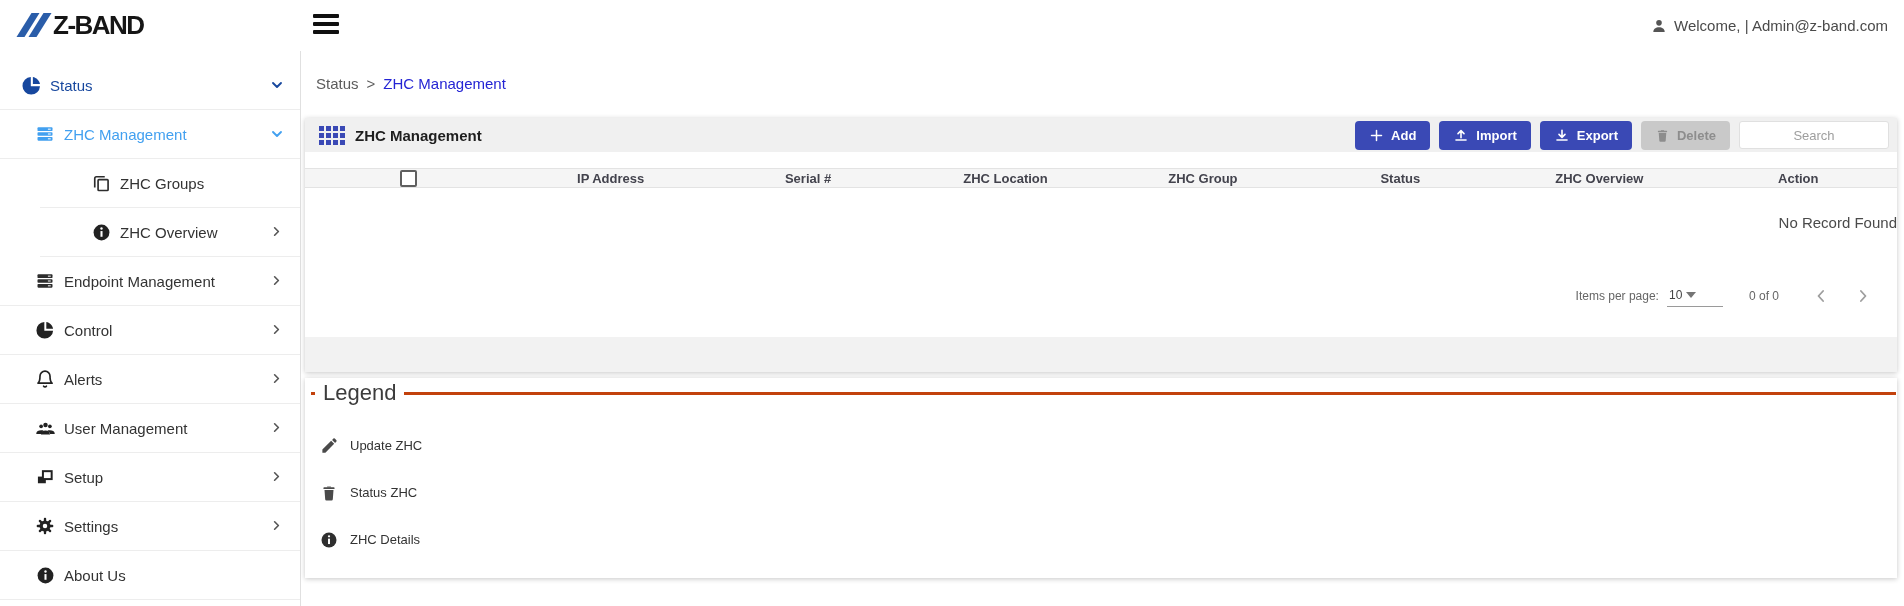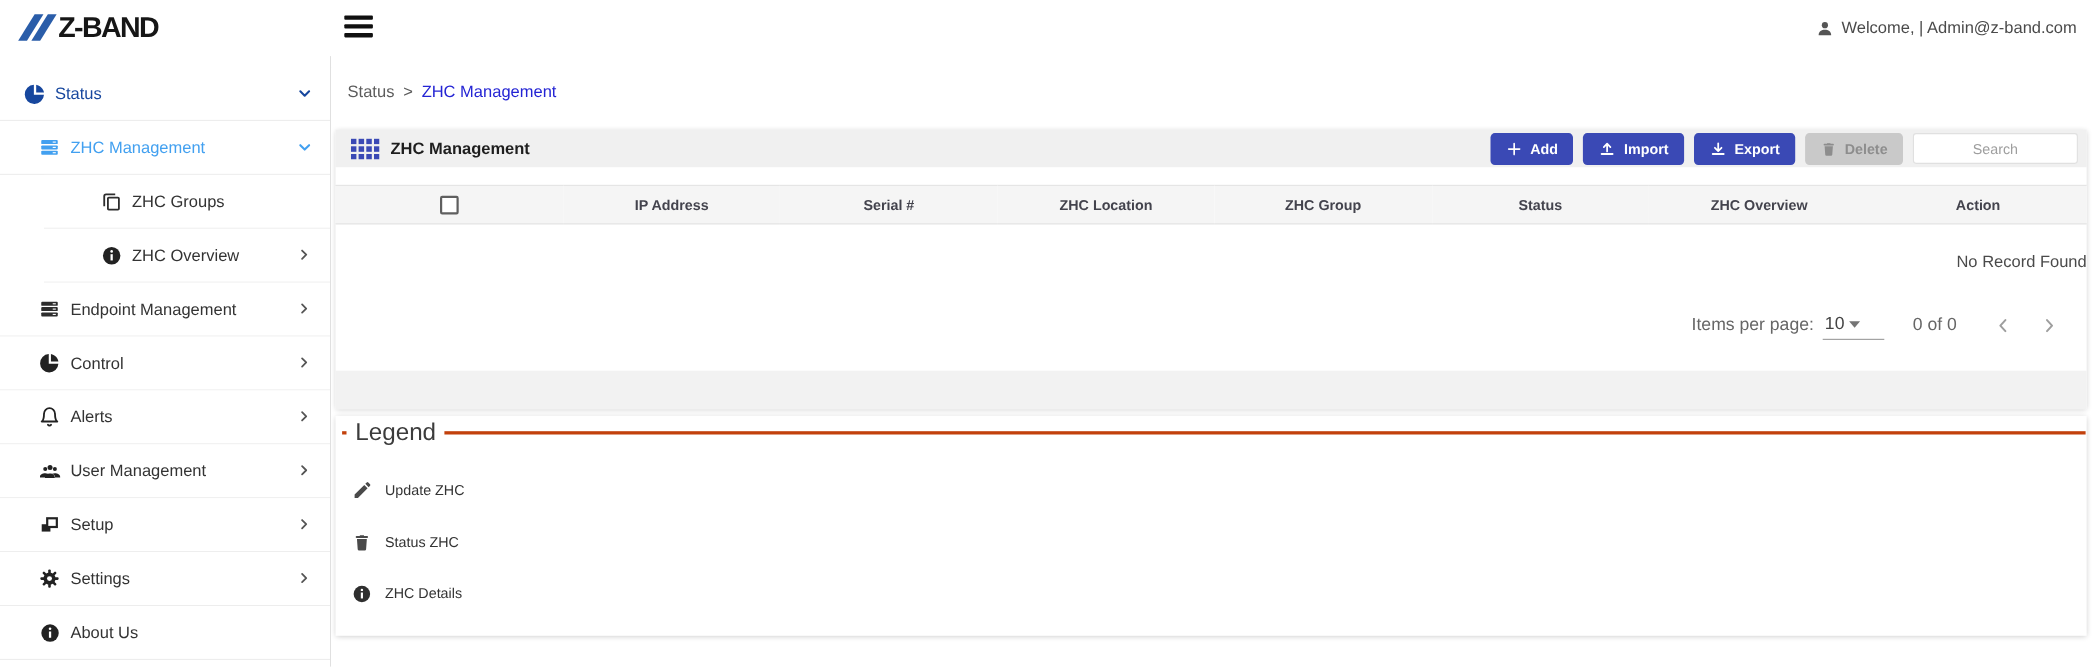--- a/index.html
+++ b/index.html
@@ -49,27 +49,27 @@
   .btn { height:29px; border:none; border-radius:4px; display:flex; align-items:center; gap:7px;
          padding:0 14px; font-family:"Liberation Sans",sans-serif; font-size:13px; font-weight:700;
          cursor:pointer; }
   .btn.primary { background:#3a49b5; color:#fff; }
   .btn.disabled { background:#c9c9c9; color:#8d8d8d; cursor:default; }
   .search { width:150px; height:28px; border:1px solid #e0e0e0; border-radius:3px; background:#fff;
             font-family:"Liberation Sans",sans-serif; font-size:13px; text-align:center; color:#444; outline:none; }
   .search::placeholder { color:#9e9e9e; }
 
   table.grid { width:100%; border-collapse:collapse; margin-top:16px; }
-  table.grid th { height:35px; background:#f5f5f5; border-top:1px solid #e3e3e3; border-bottom:1px solid #e3e3e3;
+  table.grid th { height:19px; background:#f5f5f5; border-top:1px solid #e3e3e3; border-bottom:1px solid #e3e3e3;
                   font-size:13px; font-weight:700; color:#43434d; text-align:center; }
   .cbx { width:17px; height:17px; border:2px solid #5f5f5f; border-radius:2px; margin:0 auto; cursor:pointer; background:#fff; }
   .empty-row { height:70px; line-height:70px; text-align:right; font-size:15px; color:#4a4a4a; }
 
   .paginator { position:absolute; right:24px; top:158px; height:40px; display:flex; align-items:center;
-               gap:26px; font-size:16px; color:#666; }
+               gap:26px; font-size:12px; color:#666; }
   .ipp { display:flex; align-items:center; gap:8px; }
   .ipp-select { display:flex; align-items:center; gap:4px; border-bottom:1px solid #9a9a9a;
                 padding:2px 2px 4px 2px; min-width:56px; cursor:pointer; color:#444; }
   .caret { width:0; height:0; border-left:5px solid transparent; border-right:5px solid transparent;
            border-top:6px solid #757575; }
   .pchevs { display:flex; gap:22px; margin-left:6px; }
   .pchev { width:20px; height:20px; cursor:pointer; }
   .card1-foot { position:absolute; left:0; bottom:0; width:100%; height:35px; background:#f2f2f2; }
 
   

